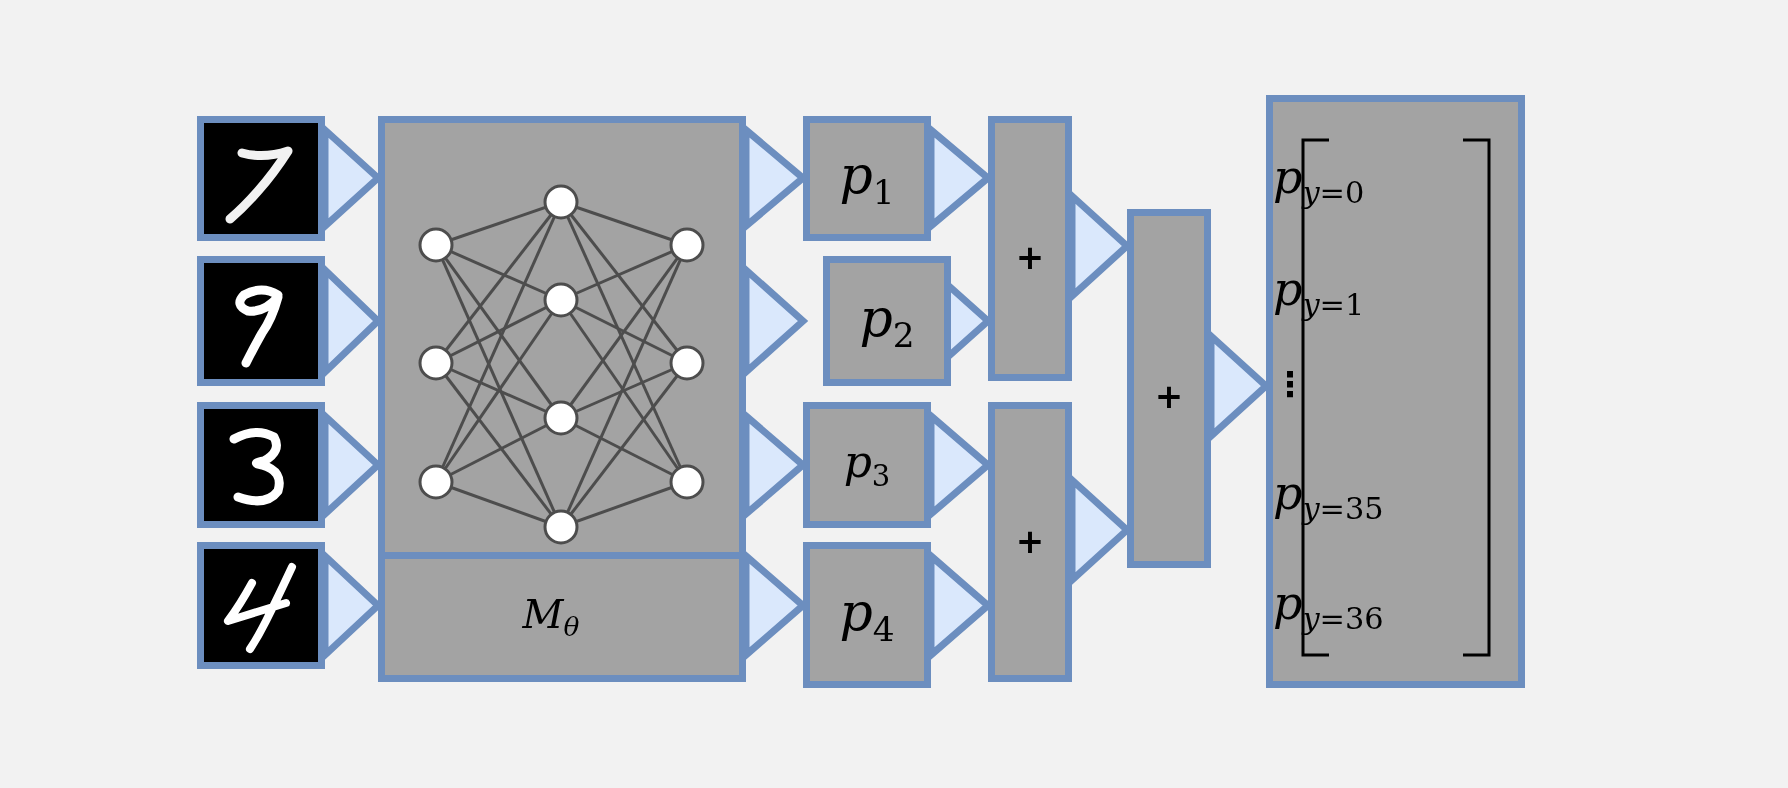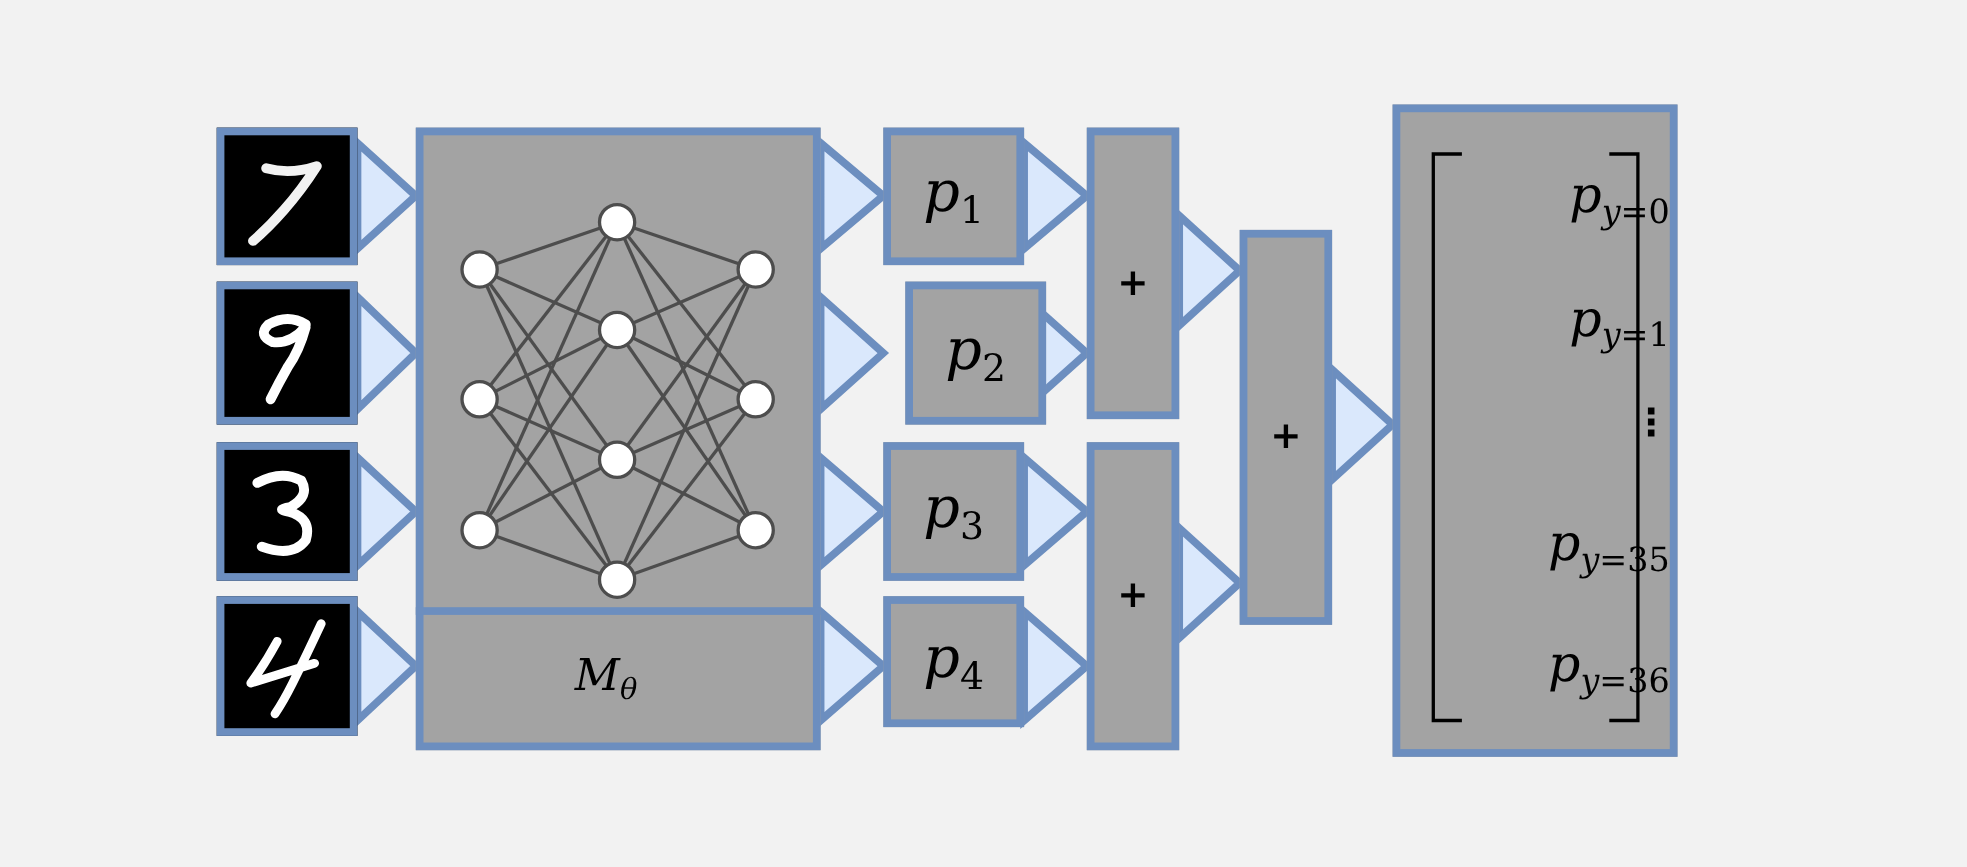--- a/index.html
+++ b/index.html
@@ -8,21 +8,21 @@
   .abs { position:absolute; box-sizing:border-box; }
   .box { border:7px solid #6c8ebf; background:#a3a3a3; }
   .img { border:7px solid #6c8ebf; background:#000; }
   .math { font-family:"DejaVu Serif", serif; font-style:italic; color:#000; }
   .sub { font-style:normal; font-size:0.66em; vertical-align:-0.32em; }
   .subi { font-style:italic; }
   .plus { font-family:"DejaVu Sans", sans-serif; font-weight:bold; font-size:34px; color:#000;
           position:absolute; left:0; right:0; text-align:center; }
   .center { display:flex; align-items:center; justify-content:center; }
   svg.overlay { position:absolute; left:0; top:0; }
-  .vec-row { position:absolute; left:0; right:0; text-align:right; font-size:46px; }
+  .vec-row { position:absolute; left:0; right:0; text-align:left; font-size:46px; }
 </style>
 </head>
 <body>
 
 <svg class="overlay" width="1788" height="788" id="arrows">
     <polygon points="325,130 378,178 325,226" fill="#dae8fc" stroke="#6c8ebf" stroke-width="7"></polygon>
     <polygon points="325,270 378,321 325,372" fill="#dae8fc" stroke="#6c8ebf" stroke-width="7"></polygon>
     <polygon points="325,416 378,465 325,514" fill="#dae8fc" stroke="#6c8ebf" stroke-width="7"></polygon>
     <polygon points="325,556 378,605.5 325,655" fill="#dae8fc" stroke="#6c8ebf" stroke-width="7"></polygon>
     <polygon points="746,130 803,178 746,226" fill="#dae8fc" stroke="#6c8ebf" stroke-width="7"></polygon>
@@ -101,23 +101,23 @@
   <span class="math" style="font-size:40px;"><span>M</span><span class="sub subi">θ</span></span>
 </div>
 
 <div class="abs box center" style="left:803px; top:116px; width:128px; height:125px;">
   <span class="math" style="font-size:52px;"><span>p</span><span class="sub">1</span></span>
 </div>
 <div class="abs box center" style="left:803px; top:256px; width:128px; height:130px;margin-left:20px;">
   <span class="math" style="font-size:52px;"><span>p</span><span class="sub">2</span></span>
 </div>
 <div class="abs box center" style="left:803px; top:402px; width:128px; height:126px;">
-  <span class="math" style="font-size:52px;"><span>p</span><span class="sub">3</span></span>
+  <span class="math" style="font-size:44px;"><span>p</span><span class="sub">3</span></span>
 </div>
-<div class="abs box center" style="left:803px; top:542px; width:128px; height:119px;">
+<div class="abs box center" style="left:803px; top:542px; width:128px; height:146px;">
   <span class="math" style="font-size:52px;"><span>p</span><span class="sub">4</span></span>
 </div>
 
 <div class="abs box" style="left:988px; top:116px; width:84px; height:265px;">
   <span class="plus" style="top:114px;">+</span>
 </div>
 <div class="abs box" style="left:988px; top:402px; width:84px; height:280px;">
   <span class="plus" style="top:112px;">+</span>
 </div>
 <div class="abs box" style="left:1127px; top:209px; width:84px; height:359px;">

